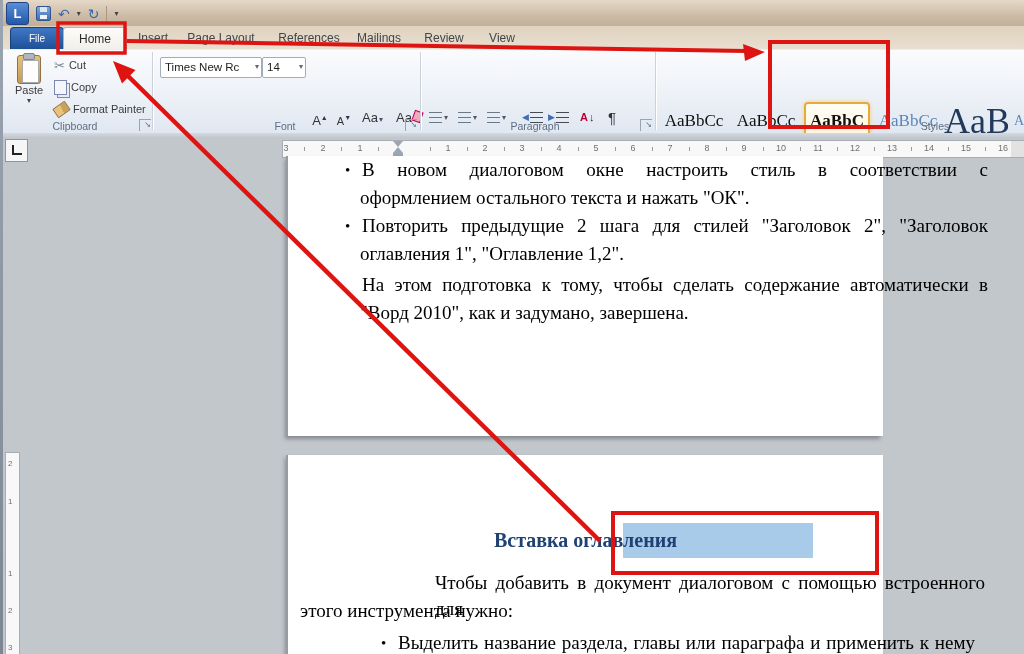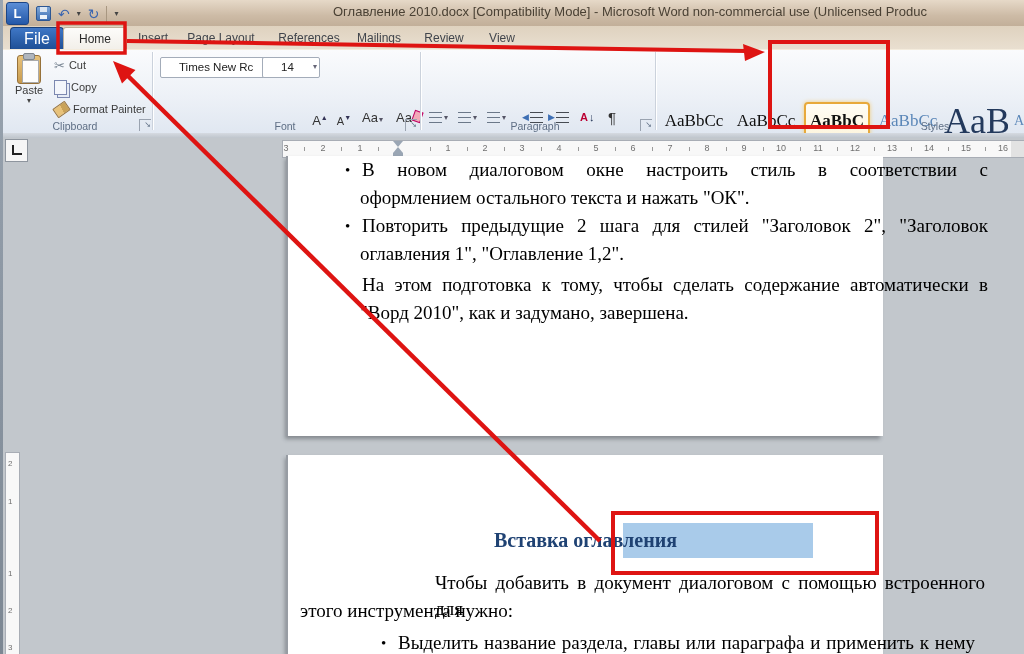--- a/index.html
+++ b/index.html
@@ -17,21 +17,21 @@
   .qicon{font-size:14px;color:#3B66B0;line-height:20px;}
   .floppy{width:13px;height:13px;background:linear-gradient(#7FA7D8,#3E6FB4);border:1px solid #2D5793;border-radius:2px;position:relative;}
   .floppy:before{content:"";position:absolute;left:3px;top:0;width:7px;height:5px;background:#DCE6F2;}
   .floppy:after{content:"";position:absolute;left:3px;bottom:1px;width:7px;height:4px;background:#EFF4FA;}
   .dd{font-size:8px;color:#444;}
   .title-text{position:absolute;left:333px;top:4px;white-space:nowrap;font-size:13px;color:#4A4134;}
   
   .tabrow{position:absolute;left:0;top:26px;width:1024px;height:23px;
     background:linear-gradient(#DFD2BF,#E9DFD0);}
   .filetab{position:absolute;left:10px;top:1px;width:52px;height:22px;border-radius:4px 4px 0 0;
-    background:linear-gradient(#3F77C6,#1D4E94);color:#fff;font-size:16px;text-align:center;line-height:22px;
+    background:linear-gradient(#3F77C6,#1D4E94);color:#fff;font-size:10px;text-align:center;line-height:22px;
     border:1px solid #173F7B;border-bottom:none;}
   .tab{position:absolute;top:1px;height:22px;font-size:12px;color:#41454C;text-align:center;line-height:22px;}
   .tab.active{background:linear-gradient(#FDFCFA,#F2EFE9);border:1px solid #C0B199;border-bottom:none;
     border-radius:3px 3px 0 0;color:#2B2B2B;}
   
   .ribbon{position:absolute;left:0;top:49px;width:1024px;height:84px;
     background:linear-gradient(#FAFBFD,#EDF1F7 55%,#E0E7F1);border-top:1px solid #F4ECDD;}
   .ribbon-bottom{position:absolute;left:0;top:133px;width:1024px;height:5px;
     background:linear-gradient(#D5DAE1,#BFC5CC);}
   .gsep{position:absolute;top:2px;width:1px;height:78px;background:#CBD2DC;box-shadow:1px 0 0 #FFFFFF;}
@@ -43,21 +43,21 @@
   .paste{position:absolute;left:8px;top:3px;width:42px;height:76px;text-align:center;border-radius:3px;}
   .clipicon{width:22px;height:27px;margin:2px auto 0;background:linear-gradient(#E8C27A,#C89B4E);border:1px solid #96713A;border-radius:3px;position:relative;}
   .clipicon:before{content:"";position:absolute;left:5px;top:-3px;width:10px;height:5px;background:#B0B6BE;border:1px solid #7E858E;border-radius:2px;}
   .clipicon:after{content:"";position:absolute;left:4px;top:4px;width:15px;height:21px;background:#FDFDFD;border:1px solid #AAA;}
   .smallbtn{position:absolute;left:54px;display:flex;align-items:center;gap:4px;height:20px;white-space:nowrap;}
   .scicon{color:#7A8694;font-size:13px;}
   .copyicon{width:11px;height:13px;border:1px solid #7C88B0;background:#F4F6FB;box-shadow:3px 3px 0 -1px #E6EBF5,3px 3px 0 0 #7C88B0;}
   .brushicon{width:13px;height:9px;background:linear-gradient(100deg,#E8C27A 55%,#C9A258 55%);border:1px solid #96713A;transform:rotate(-35deg);border-radius:1px;}
   
   .combo{position:absolute;height:19px;background:#fff;border:1px solid #A3ACB9;font-size:11.5px;color:#222;
-    line-height:18px;padding-left:18px;border-radius:2px;}
+    line-height:18px;padding-left:4px;border-radius:2px;}
   .combo .arr{position:absolute;right:2px;top:0;font-size:8px;color:#667;}
   .ficon{position:absolute;top:57px;height:21px;min-width:20px;text-align:center;font-size:13px;color:#333;line-height:21px;}
   .ficon2{position:absolute;top:86px;height:22px;min-width:21px;text-align:center;font-size:14px;color:#333;line-height:22px;border-radius:3px;}
   .toggled{background:linear-gradient(#FFE9AE,#FFD35E);border:1px solid #C79B24;box-shadow:inset 0 0 3px #fff;}
   .serifb{font-family:"Liberation Serif",serif;font-weight:bold;}
   .serifi{font-family:"Liberation Serif",serif;font-style:italic;}
   .ubar{text-decoration:underline;font-family:"Liberation Serif",serif;}
   .strike{text-decoration:line-through;font-size:11px;}
   .colorbar{position:absolute;left:3px;bottom:2px;width:15px;height:4px;}
   .tiny-arr{font-size:8px;color:#556;margin-left:1px;}
@@ -110,21 +110,20 @@
   <div class="titlebar">
     <div class="qat">
       <div class="wlogo" style="visibility:visible;">L</div>
       <div class="floppy"></div>
       <span class="qicon">↶</span>
       <span class="dd">▾</span>
       <span class="qicon">↻</span>
       <span class="sep"></span>
       <span class="dd">▾</span>
     </div>
-    <div class="title-text">Оглавление 2010.docx [Compatibility Mode]  -  Microsoft Word non-commercial use (Unlicensed Produc</div>
   </div>
 
   <div class="tabrow">
     <div class="filetab">File</div>
     <div class="tab active" style="left:63px;width:62px;">Home</div>
     <div class="tab" style="left:130px;width:46px;">Insert</div>
     <div class="tab" style="left:186px;width:70px;">Page Layout</div>
     <div class="tab" style="left:276px;width:66px;">References</div>
     <div class="tab" style="left:352px;width:54px;">Mailings</div>
     <div class="tab" style="left:420px;width:48px;">Review</div>

